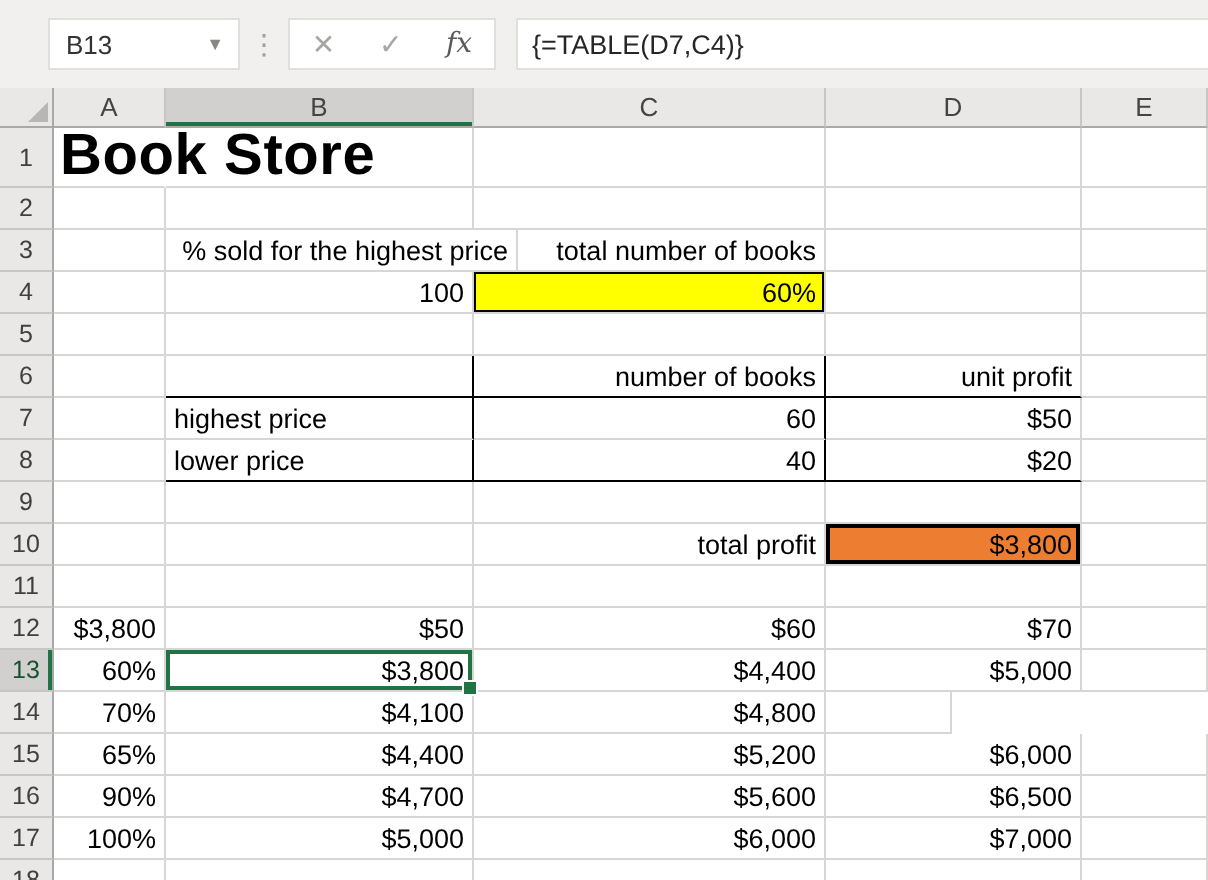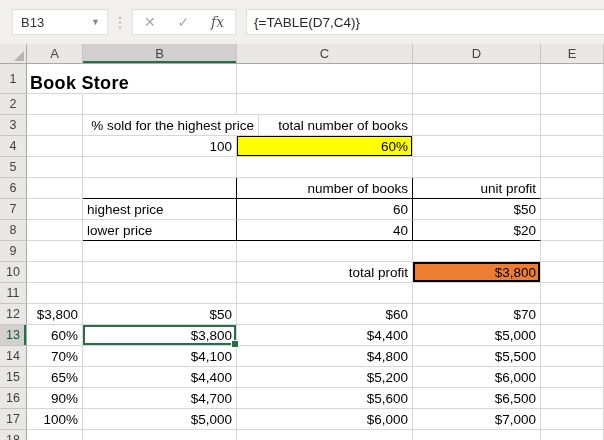--- a/index.html
+++ b/index.html
@@ -4,21 +4,21 @@
 <style>
   html,body { margin:0; padding:0; }
   body {
     width:604px; height:440px; overflow:hidden;
     font-family:"Liberation Sans", sans-serif;
     background:#ffffff;
   }
   
   .topbar {
     height:44px; background:#F1F0EF; display:flex; align-items:center;
-    box-sizing:border-box; padding-left:12px;
+    box-sizing:border-box; padding-left:24px;
   }
   .namebox {
     width:96px; height:26px; background:#fff; border:1px solid #E1DFDC;
     box-sizing:border-box; display:flex; align-items:center;
     font-size:13px; color:#333; padding-left:8px; flex:0 0 auto;
   }
   .namebox .dd { margin-left:auto; padding-right:7px; color:#8A8886; font-size:9px; }
   .handle { width:24px; text-align:center; color:#A19F9D; font-size:14px; flex:0 0 auto; user-select:none; }
   .fbtns {
     width:104px; height:26px; background:#fff; border:1px solid #E1DFDC;
@@ -61,21 +61,21 @@
   .rowhdr.selected { background:#D2D0CE; box-shadow:inset -2px 0 0 #217346; color:#14532d; }
   .cell {
     box-sizing:border-box; position:relative;
     border-right:1px solid #D8D6D4; border-bottom:1px solid #D8D6D4;
     display:flex; align-items:center; padding:0 4px;
     color:#000; white-space:nowrap; overflow:hidden; flex:0 0 auto;
   }
   .cell.right { justify-content:flex-end; }
   .cell.title {
     overflow:visible; border-right-color:transparent; z-index:1;
-    font-weight:bold; font-size:18px; letter-spacing:0.3px;
+    font-weight:bold; font-size:29px; letter-spacing:0.3px;
     align-items:flex-end; line-height:1.05; padding-left:3px;
   }
   .cell.yellow { background:#FFFF00; box-shadow:inset 0 0 0 1px #000; }
   .cell.orange { background:#ED7D31; box-shadow:inset 0 0 0 2px #000; }
   .cell.sel { box-shadow:inset 0 0 0 2px #217346; overflow:visible; z-index:2; }
   .fillhandle {
     position:absolute; right:-3px; bottom:-3px; width:6px; height:6px;
     background:#217346; border:1px solid #fff; z-index:3;
   }
   .b-r { border-right:1px solid #000 !important; }
@@ -213,21 +213,20 @@
       <div class="cell right sel" style="width: 154px;">$3,800<div class="fillhandle"></div></div>
       <div class="cell right" style="width: 176px;">$4,400</div>
       <div class="cell right" style="width: 128px;">$5,000</div>
       <div class="cell" style="width: 63px;"></div>
     </div>
     <div class="row" style="height: 21px;">
       <div class="rowhdr">14</div>
       <div class="cell right" style="width: 56px;">70%</div>
       <div class="cell right" style="width: 154px;">$4,100</div>
       <div class="cell right" style="width: 176px;">$4,800</div>
-      <div class="cell right" style="width: 128px;">$5,500</div>
       <div class="cell" style="width: 63px;"></div>
     </div>
     <div class="row" style="height: 21px;">
       <div class="rowhdr">15</div>
       <div class="cell right" style="width: 56px;">65%</div>
       <div class="cell right" style="width: 154px;">$4,400</div>
       <div class="cell right" style="width: 176px;">$5,200</div>
       <div class="cell right" style="width: 128px;">$6,000</div>
       <div class="cell" style="width: 63px;"></div>
     </div>

